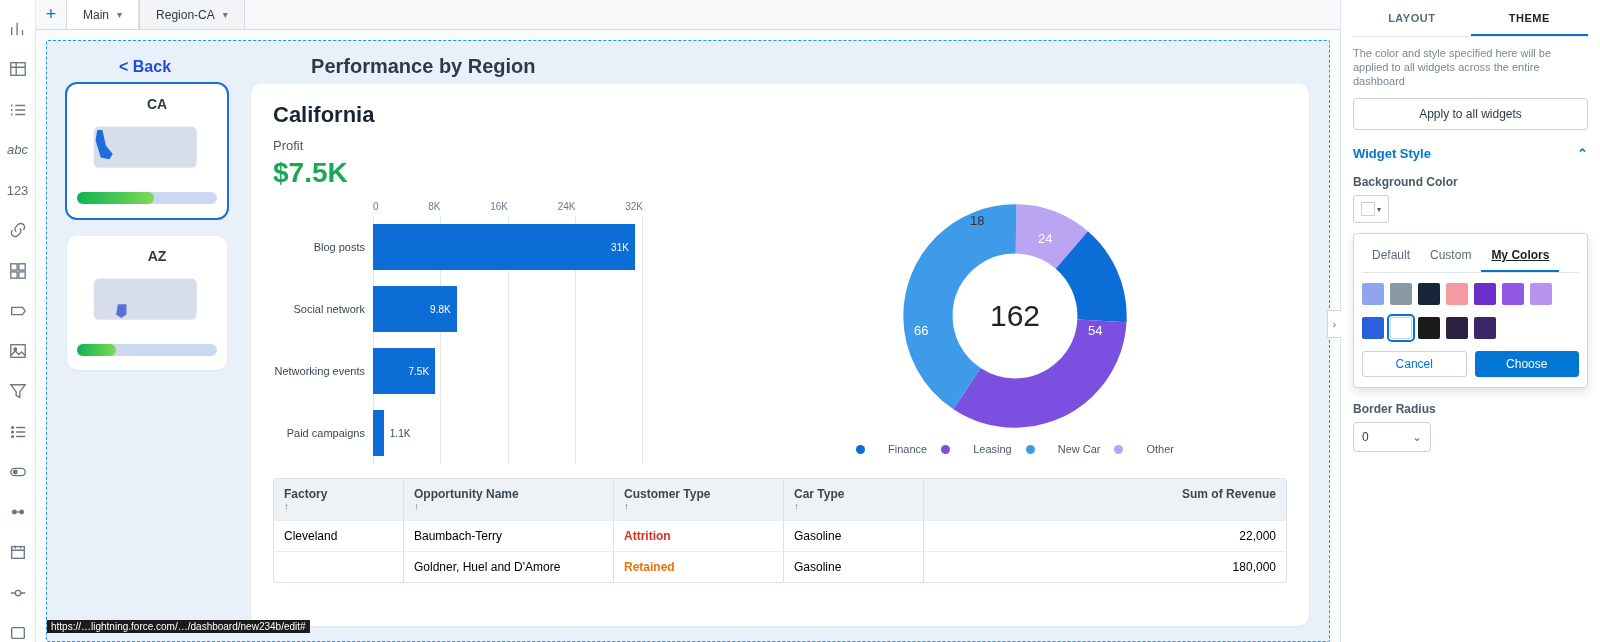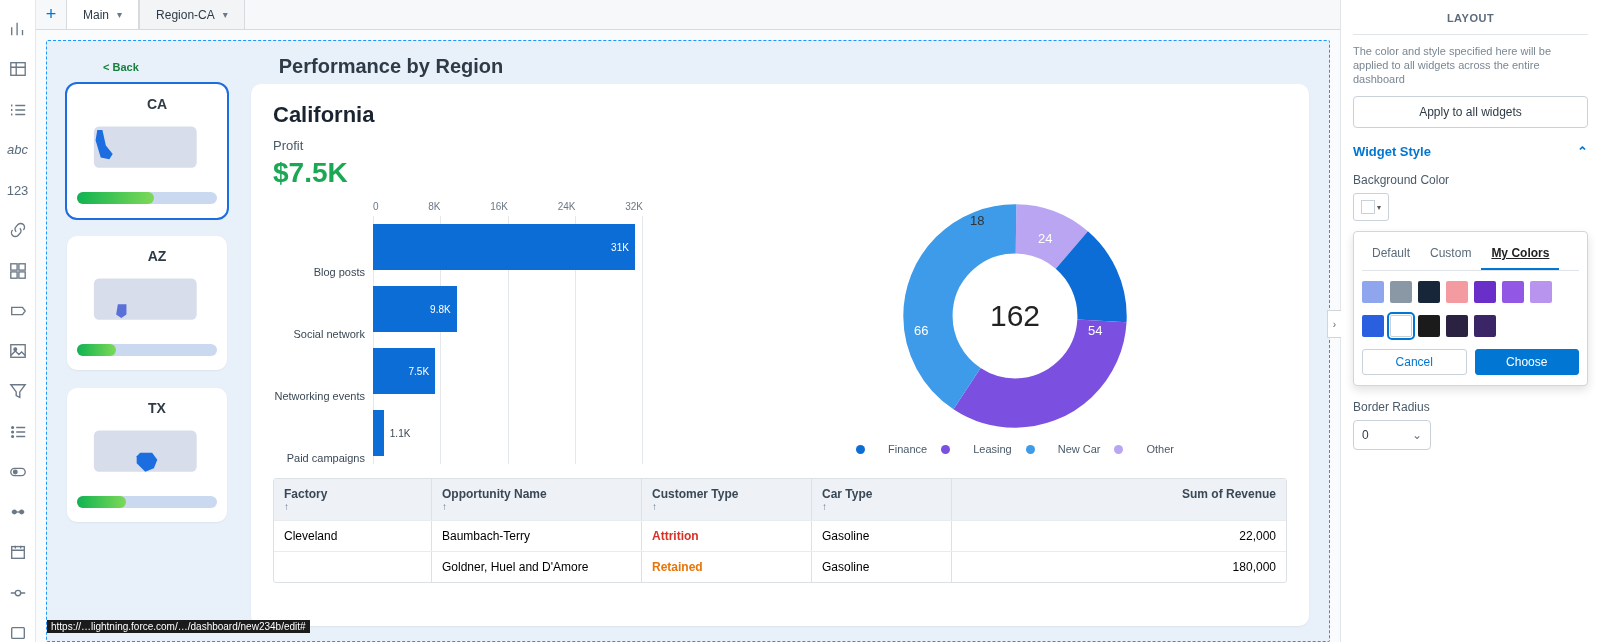--- a/index.html
+++ b/index.html
@@ -15,21 +15,21 @@
 .tabbar { height:30px; display:flex; align-items:stretch; border-bottom:1px solid #d6dbe0; background:#f7f8fa; }
 .tabplus { width:30px; display:flex; align-items:center; justify-content:center; color:#0176d3; font-size:18px; cursor:pointer; }
 .tab { display:flex; align-items:center; gap:8px; padding:0 16px; font-size:12px; color:#2e3b47; border-left:1px solid #d6dbe0; border-right:1px solid #d6dbe0; background:#fff; cursor:pointer; }
 .tab.active { background:#f2f4f6; }
 .tab .chev { color:#6b7886; font-size:10px; }
 
 .canvas { flex:1; padding:10px 10px 0 10px; overflow:hidden; position:relative; }
 .page-frame { border:1px dashed #1b96ff; border-radius:2px; height:100%; background:#e8f0fa; padding:14px 20px; position:relative; overflow:hidden; }
 
 .top-row { display:flex; align-items:center; gap:20px; margin-bottom:6px; }
-.back { color:#15803d; font-weight:600; font-size:11px; margin-left:36px; cursor:pointer; }
+.back { color:#1d4ed8; font-weight:600; font-size:16px; margin-left:52px; cursor:pointer; }
 .page-title { font-size:20px; font-weight:700; color:#2e3b47; margin-left:120px; }
 
 .content-row { display:flex; gap:24px; height: calc(100% - 30px); }
 
 
 .region-col { width:160px; display:flex; flex-direction:column; gap:18px; }
 .region-card { background:#fff; border-radius:10px; padding:12px 10px 14px; box-shadow:0 1px 2px rgba(0,0,0,.05); cursor:pointer; }
 .region-card.selected { outline:2px solid #1b6de0; }
 .region-card .rname { font-weight:700; font-size:14px; color:#2e3b47; margin-bottom:6px; margin-left:20px;text-align:center; }
 .mini-map { width:100%; height:60px; }
@@ -42,21 +42,21 @@
 .mw-sub { font-size:13px; color:#4a5a68; margin-top:10px; }
 .mw-val { font-size:28px; font-weight:700; color:#1aa855; margin-top:4px; }
 
 .charts-row { display:flex; gap:40px; margin-top:12px; }
 
 
 .barchart { width:430px; }
 .bc-axis { display:flex; font-size:10px; color:#6b7886; margin-left:100px; justify-content:space-between; width:270px; margin-bottom:4px; }
 .bc-body { position:relative; display:flex; }
 .bc-labels { width:100px; display:flex; flex-direction:column; }
-.bc-row { height:62px; display:flex; align-items:flex-end; }
+.bc-row { height:62px; display:flex; align-items:center; }
 .bc-label { font-size:11px; color:#3a4855; text-align:right; width:100px; padding-right:8px; }
 .bc-bars { position:relative; width:270px; }
 .bc-grid { position:absolute; inset:0; display:flex; justify-content:space-between; }
 .bc-grid div { width:1px; background:#e5e8eb; }
 .bc-bar-row { height:62px; display:flex; align-items:center; position:relative; z-index:1; }
 .bc-bar { height:46px; background:#0d6dd6; position:relative; }
 .bc-bar span { position:absolute; right:6px; top:50%; transform:translateY(-50%); color:#fff; font-size:10px; }
 
 
 .donut-area { flex:1; display:flex; flex-direction:column; align-items:center; }
@@ -69,37 +69,37 @@
 .legend-item i { width:9px; height:9px; border-radius:50%; display:inline-block; }
 
 
 .tbl { margin-top:14px; border:1px solid #dbe1e7; border-radius:3px; font-size:12px; }
 .tbl-row { display:flex; }
 .tbl-row > div { padding:8px 10px; border-right:1px solid #dbe1e7; }
 .tbl-row > div:last-child { border-right:none; }
 .tbl-head { background:#eef2f7; font-weight:600; color:#3a4855; }
 .tbl-head .sort { font-size:10px; color:#6b7886; display:block; }
 .tbl-body .tbl-row { border-top:1px solid #e8ecef; }
-.c-factory { width:158px; }
+.c-factory { width:130px; }
 .c-opp { width:210px; }
 .c-cust { width:170px; }
 .c-car { width:140px; }
 .c-rev { flex:1; text-align:right; }
 .ct-attr { color:#d93025; font-weight:600; }
 .ct-ret { color:#e8750a; font-weight:600; }
 
 
 .right-panel { width:260px; background:#fff; border-left:1px solid #e1e5e9; padding:0 12px 12px; position:relative; }
 .rp-tabs { display:flex; border-bottom:1px solid #e1e5e9; }
 .rp-tab { flex:1; text-align:center; padding:12px 0 10px; font-size:11px; letter-spacing:.5px; font-weight:700; color:#5a6b7b; cursor:pointer; }
 .rp-tab.active { color:#222; border-bottom:2px solid #0176d3; }
 .rp-desc { font-size:11px; color:#7a8793; line-height:1.25; margin-top:10px; }
 .rp-apply { margin-top:10px; width:100%; border:1px solid #c9d1d9; background:#fff; border-radius:4px; padding:8px 0; font-size:12px; color:#2e3b47; cursor:pointer; }
 .rp-section-h { display:flex; justify-content:space-between; align-items:center; margin-top:16px; color:#0176d3; font-size:13px; font-weight:600; cursor:pointer; }
-.rp-label { font-size:12px; color:#4a5a68; margin-top:14px; }
+.rp-label { font-size:12px; color:#4a5a68; margin-top:14px;font-weight:bold; }
 .swatch-btn { margin-top:6px; width:36px; height:28px; border:1px solid #c9d1d9; border-radius:3px; display:flex; align-items:center; justify-content:center; gap:2px; cursor:pointer; }
 .swatch-btn .sw { width:14px; height:14px; border:1px solid #c9d1d9; background:#fff; }
 .swatch-btn .dd { font-size:8px; color:#555; }
 
 .color-pop { margin-top:10px; border:1px solid #d0d6dc; border-radius:4px; box-shadow:0 4px 10px rgba(0,0,0,.12); padding:8px 8px 10px; background:#fff; }
 .cp-tabs { display:flex; border-bottom:1px solid #e1e5e9; }
 .cp-tab { padding:6px 10px 8px; font-size:12px; color:#5a6b7b; cursor:pointer; }
 .cp-tab.active { color:#222; font-weight:700; text-decoration:underline; border-bottom:2px solid #0176d3; }
 .cp-grid { display:flex; flex-wrap:wrap; gap:6px; margin-top:10px; }
 .cp-sw { width:22px; height:22px; border-radius:2px; cursor:pointer; }
@@ -241,30 +241,20 @@
               </div>
           </div>
           <div class="region-card">
             <div class="rname">AZ</div>
             <svg class="mini-map" viewBox="0 0 140 70">
                 <rect x="8" y="10" width="120" height="48" rx="6" fill="#d7ddea"></rect>
                 <path d="M36 40 l10 0 0 12 -6 4 -6 -4z" fill="#5a6fd8"></path>
               </svg>
             <div class="mini-bar">
                 <div class="fill" style="width:28%"></div>
-              </div>
-          </div>
-          <div class="region-card">
-            <div class="rname">TX</div>
-            <svg class="mini-map" viewBox="0 0 140 70">
-                <rect x="8" y="10" width="120" height="48" rx="6" fill="#d7ddea"></rect>
-                <path d="M62 36 l14 0 6 8 -4 10 -10 4 -10 -10 0 -8z" fill="#1b6de0"></path>
-              </svg>
-            <div class="mini-bar">
-                <div class="fill" style="width:35%"></div>
               </div>
           </div>
         </div>
 
         <div class="main-widget">
           <div class="mw-title">California</div>
           <div class="mw-sub">Profit</div>
           <div class="mw-val">$7.5K</div>
 
           <div class="charts-row">
@@ -388,20 +378,21 @@
 
       <div class="url-hint">https://…lightning.force.com/…/dashboard/new234b/edit#</div>
     </div>
   </div>
 </div>
 
 <div class="right-panel">
   <div class="expand-nub">›</div>
   <div class="rp-tabs">
     <div class="rp-tab">LAYOUT</div>
+    <div class="rp-tab active">THEME</div>
   </div>
   <div class="rp-desc">The color and style specified here will be applied to all widgets across the entire dashboard</div>
   <button class="rp-apply">Apply to all widgets</button>
 
   <div class="rp-section-h">
     <span>Widget Style</span>
     <span style="color:#0176d3">⌃</span>
   </div>
 
   <div class="rp-label">Background Color</div>

